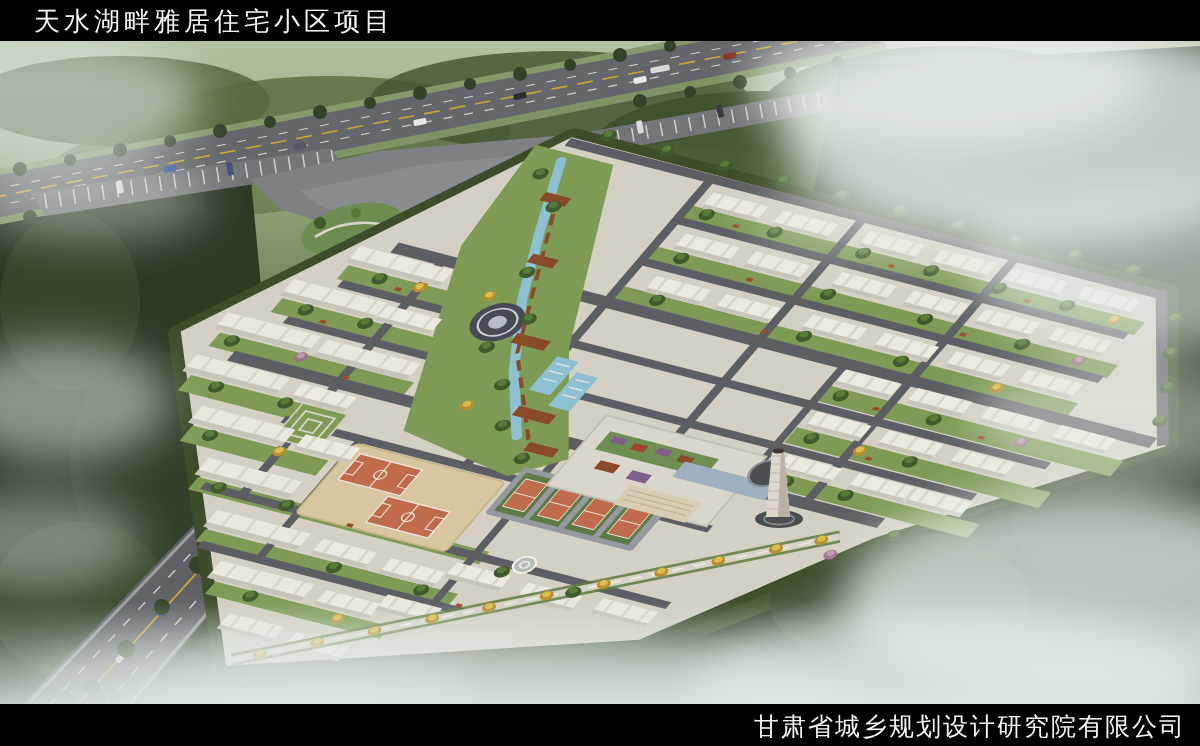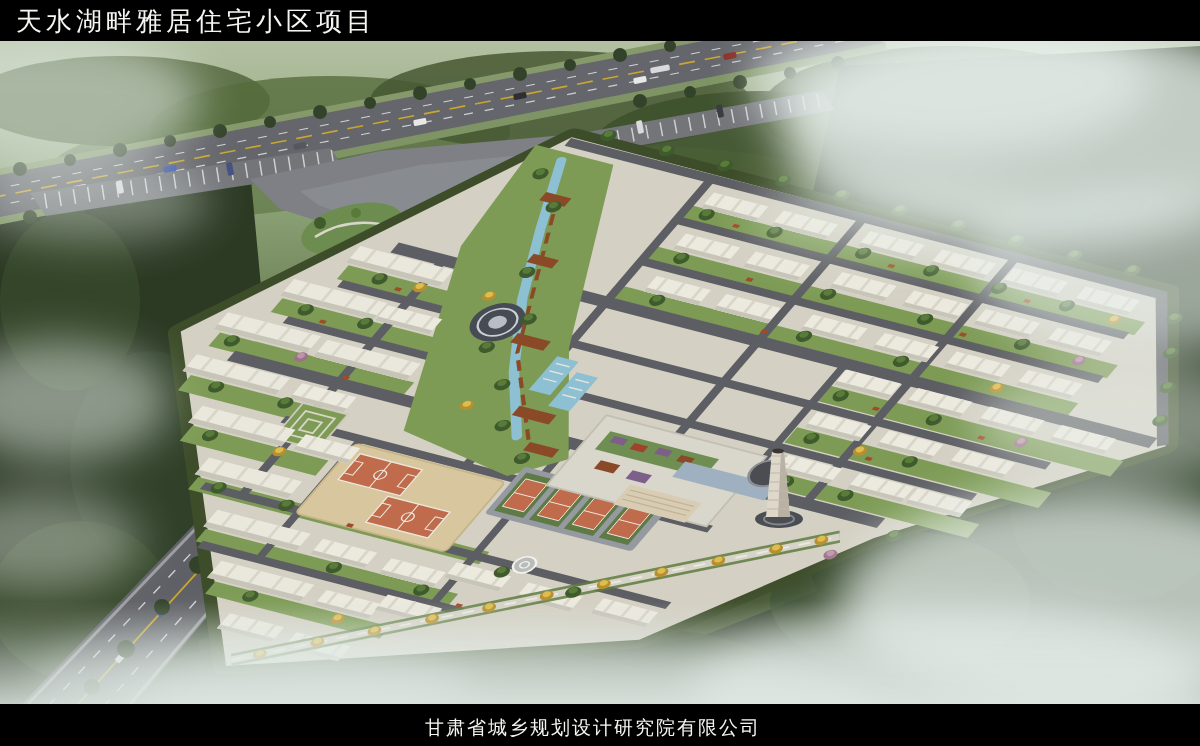--- a/index.html
+++ b/index.html
@@ -1,21 +1,21 @@
 <!DOCTYPE html>
 <html style="--c-bar: #000000; --c-text: #f5f5f2;"><head>
 <meta charset="utf-8">
 <style>
   html,body{margin:0;padding:0;background:#000;}
   .stage{position:relative;width:1200px;height:746px;background:#000;overflow:hidden;
          font-family:"DejaVu Serif", serif;}
   .bar{position:absolute;left:0;width:1200px;background:var(--c-bar,#000);color:var(--c-text,#fff);
        overflow:hidden;white-space:nowrap;}
-  .bar-top{top:0;height:41px;line-height:42px;font-size:26px;letter-spacing:4px;padding-left:16px;box-sizing:border-box;}
-  .bar-bottom{bottom:0;height:40px;line-height:42px;font-size:19px;letter-spacing:2px;text-align:center;padding-right:14px;box-sizing:border-box;}
+  .bar-top{top:0;height:41px;line-height:42px;font-size:26px;letter-spacing:4px;padding-left:34px;box-sizing:border-box;}
+  .bar-bottom{bottom:0;height:40px;line-height:42px;font-size:25px;letter-spacing:2px;text-align:right;padding-right:14px;box-sizing:border-box;}
   .scene{position:absolute;top:41px;left:0;width:1200px;height:663px;}
   svg{display:block;}
 </style>
 </head>
 <body>
 
 <div class="stage">
 
   <div class="bar bar-top">
     <span>天水湖畔雅居住宅小区项目</span>

